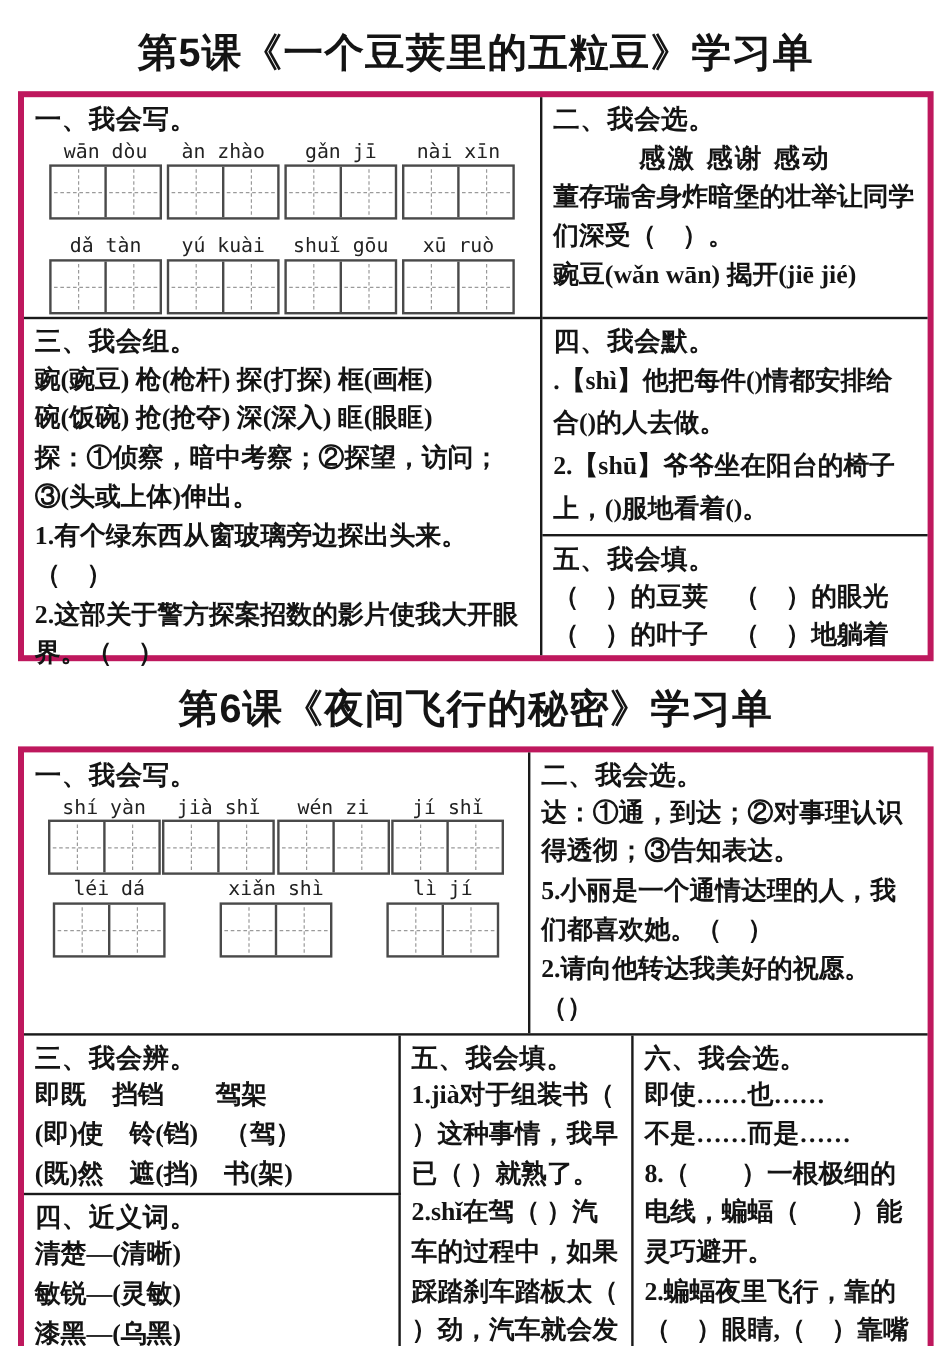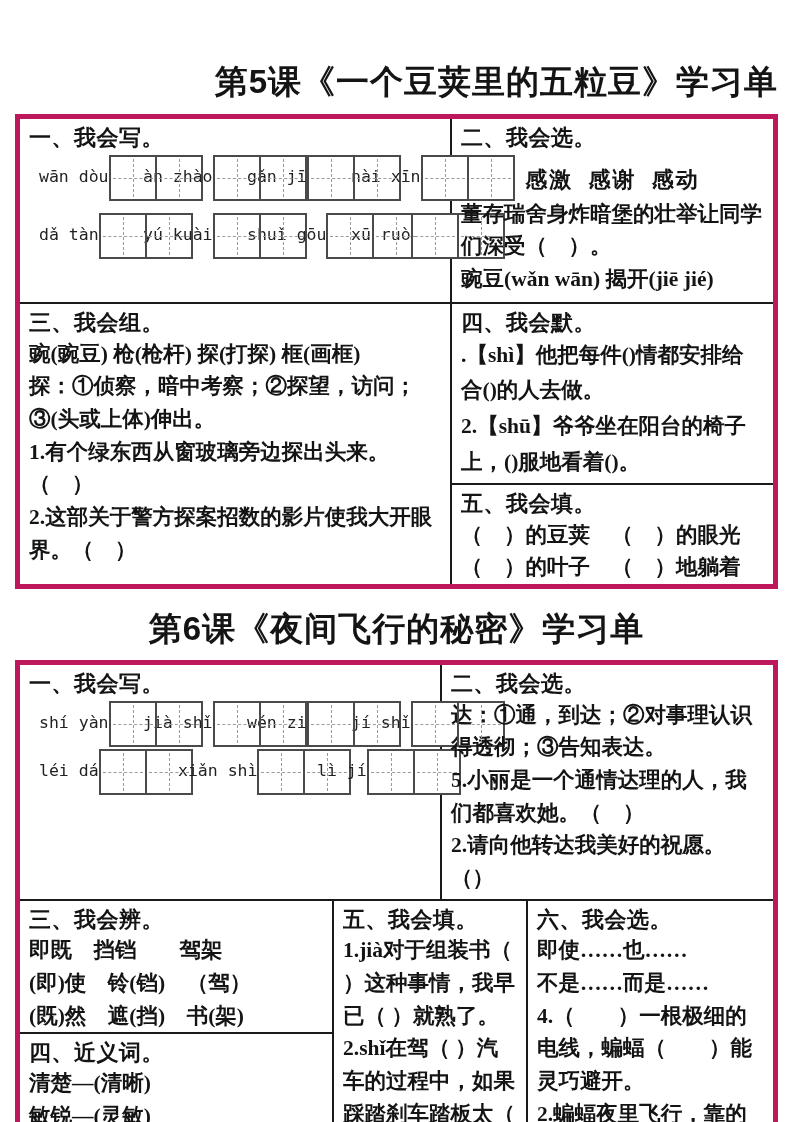--- a/index.html
+++ b/index.html
@@ -8,21 +8,21 @@
     font-family:"Liberation Serif","DejaVu Serif",serif;
     color:#141414;
   }
   .sheet { width:763px; margin:0 auto; }
 
   .ws-title {
     text-align:center; font-family:"Liberation Sans","DejaVu Sans",sans-serif;
     font-weight:900; font-size:33px; letter-spacing:1px;
     margin:0; padding:0;
   }
-  .title1 { padding-top:60px; padding-bottom:9px;text-align:right; }
+  .title1 { padding-top:22px; padding-bottom:9px; }
   .title2 { padding-top:18px; padding-bottom:8px; }
 
   .tbl { border:5px solid #be185d; }
 
   
   .t1 { display:grid; grid-template-columns:432px 1fr; grid-template-rows:185px 181px 99px; }
   .t1 .c-write  { grid-column:1; grid-row:1; border-right:2px solid #1a1a1a; border-bottom:2px solid #1a1a1a; }
   .t1 .c-choose { grid-column:2; grid-row:1; border-bottom:2px solid #1a1a1a; }
   .t1 .c-zu     { grid-column:1; grid-row:2/4; border-right:2px solid #1a1a1a; }
   .t1 .c-mo     { grid-column:2; grid-row:2; border-bottom:2px solid #1a1a1a; }
@@ -38,26 +38,26 @@
   .t2-bot .c-xuan   { grid-column:3; grid-row:1/3; }
 
   .cell-pad { padding:4px 9px 4px 9px; }
 
   .sec-heading {
     font-family:"Liberation Sans","DejaVu Sans",sans-serif;
     font-weight:800; font-size:22px; line-height:1.35; letter-spacing:.5px;
   }
   .sec-line { font-size:21.5px; line-height:1.52; font-weight:700; }
   .opts-line { text-align:center; font-weight:800; font-size:22px; line-height:1.5;
-               font-family:Liberation Mono, monospace; letter-spacing:2px;margin-top:12px; }
+               font-family:Liberation Sans, sans-serif; letter-spacing:2px; }
   .tall .sec-line { line-height:1.66; }
 
   
   .pin-row { display:flex; justify-content:space-between; padding:2px 10px 0 10px; }
-  .pin-group { display:flex; flex-direction:row; align-items:center; width:104px; }
+  .pin-group { display:flex; flex-direction:column; align-items:center; width:104px; }
   .pinyin {
     font-family:"DejaVu Sans Mono",monospace; font-size:16.5px; color:#222;
     line-height:1.2; white-space:nowrap; margin-bottom:1px;
   }
   .tgrid { display:flex; border:2px solid #4a4a4a; background:#fff; }
   .tgrid .tcell { width:44px; height:42px; position:relative; }
   .tgrid .tcell + .tcell { border-left:2px solid #4a4a4a; }
   .tgrid .tcell::before { content:""; position:absolute; left:50%; top:2px; bottom:2px; border-left:1.5px dashed #9a9a9a; }
   .tgrid .tcell::after  { content:""; position:absolute; top:50%; left:2px; right:2px; border-top:1.5px dashed #9a9a9a; }
 </style>
@@ -137,20 +137,21 @@
     <div class="c-choose cell-pad">
       <div class="sec-heading">二、我会选。</div>
       <div class="opts-line">感激  感谢  感动</div>
       <div class="sec-line">董存瑞舍身炸暗堡的壮举让同学们深受（　）。</div>
       <div class="sec-line">豌豆(wǎn wān) 揭开(jiē jié)</div>
     </div>
 
     <div class="c-zu cell-pad">
       <div class="sec-heading">三、我会组。</div>
       <div class="sec-line">豌(豌豆) 枪(枪杆) 探(打探) 框(画框)</div>
+      <div class="sec-line">碗(饭碗) 抢(抢夺) 深(深入) 眶(眼眶)</div>
       <div class="sec-line">探：①侦察，暗中考察；②探望，访问；③(头或上体)伸出。</div>
       <div class="sec-line">1.有个绿东西从窗玻璃旁边探出头来。（　）</div>
       <div class="sec-line">2.这部关于警方探案招数的影片使我大开眼界。（　）</div>
     </div>
 
     <div class="c-mo cell-pad tall">
       <div class="sec-heading">四、我会默。</div>
       <div class="sec-line">.【shì】他把每件()情都安排给合()的人去做。</div>
       <div class="sec-line">2.【shū】爷爷坐在阳台的椅子上，()服地看着()。</div>
     </div>
@@ -252,19 +253,19 @@
       <div class="c-tian2 cell-pad">
         <div class="sec-heading">五、我会填。</div>
         <div class="sec-line">1.jià对于组装书（ ）这种事情，我早已（ ）就熟了。</div>
         <div class="sec-line">2.shǐ在驾（ ）汽车的过程中，如果踩踏刹车踏板太（ ）劲，汽车就会发出刺耳的声音。</div>
       </div>
 
       <div class="c-xuan cell-pad">
         <div class="sec-heading">六、我会选。</div>
         <div class="sec-line">即使……也……</div>
         <div class="sec-line">不是……而是……</div>
-        <div class="sec-line">4.（　　）一根极细的电线，蝙蝠（　　）能灵巧避开。</div>
+        <div class="sec-line">8.（　　）一根极细的电线，蝙蝠（　　）能灵巧避开。</div>
         <div class="sec-line">2.蝙蝠夜里飞行，靠的（　）眼睛,（　）靠嘴和耳朵配合起来探路的。</div>
       </div>
     </div>
   </div>
 
 </div>
 
 </body></html>

